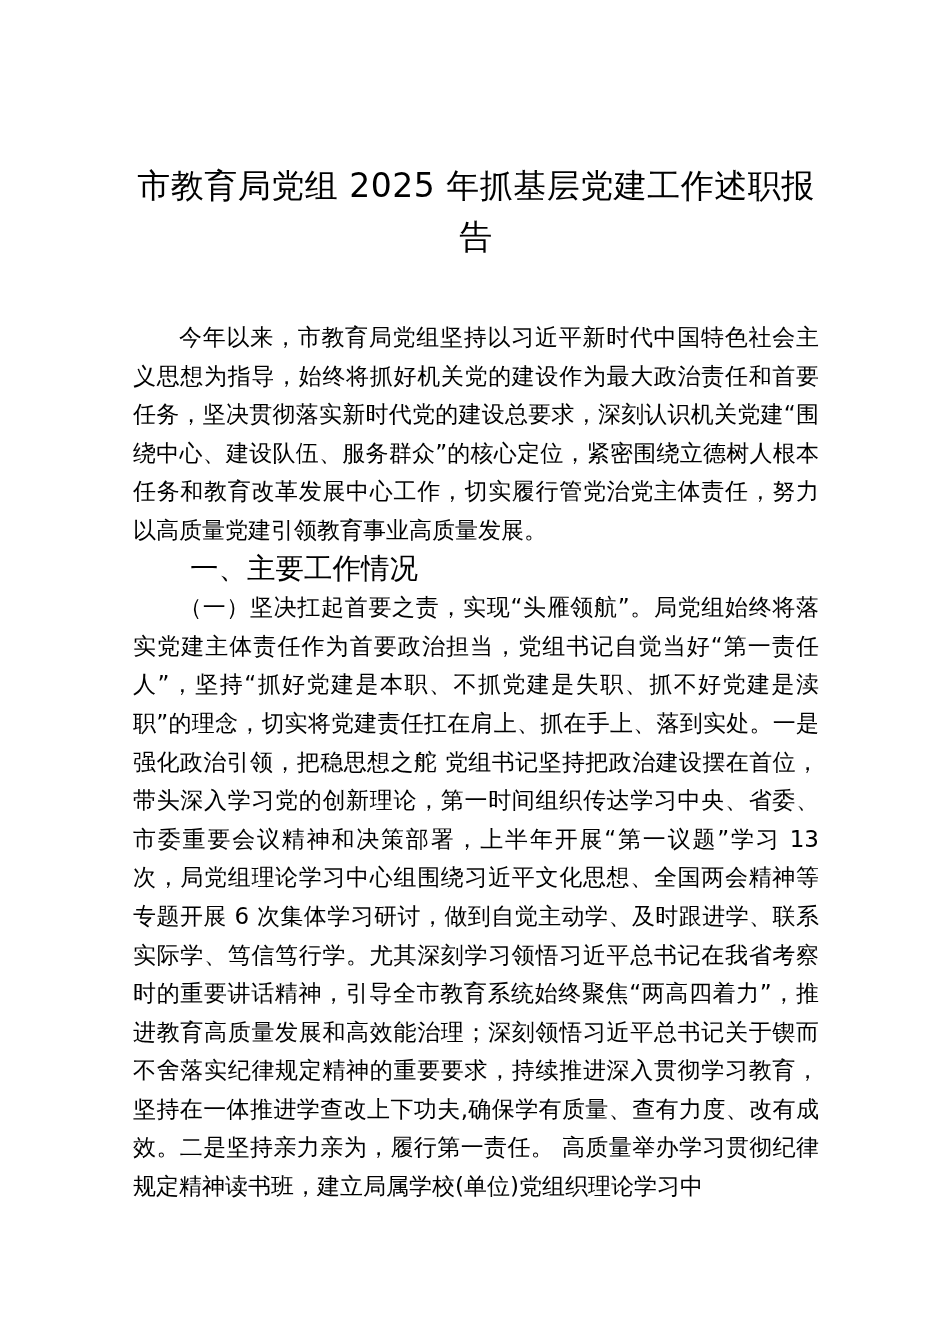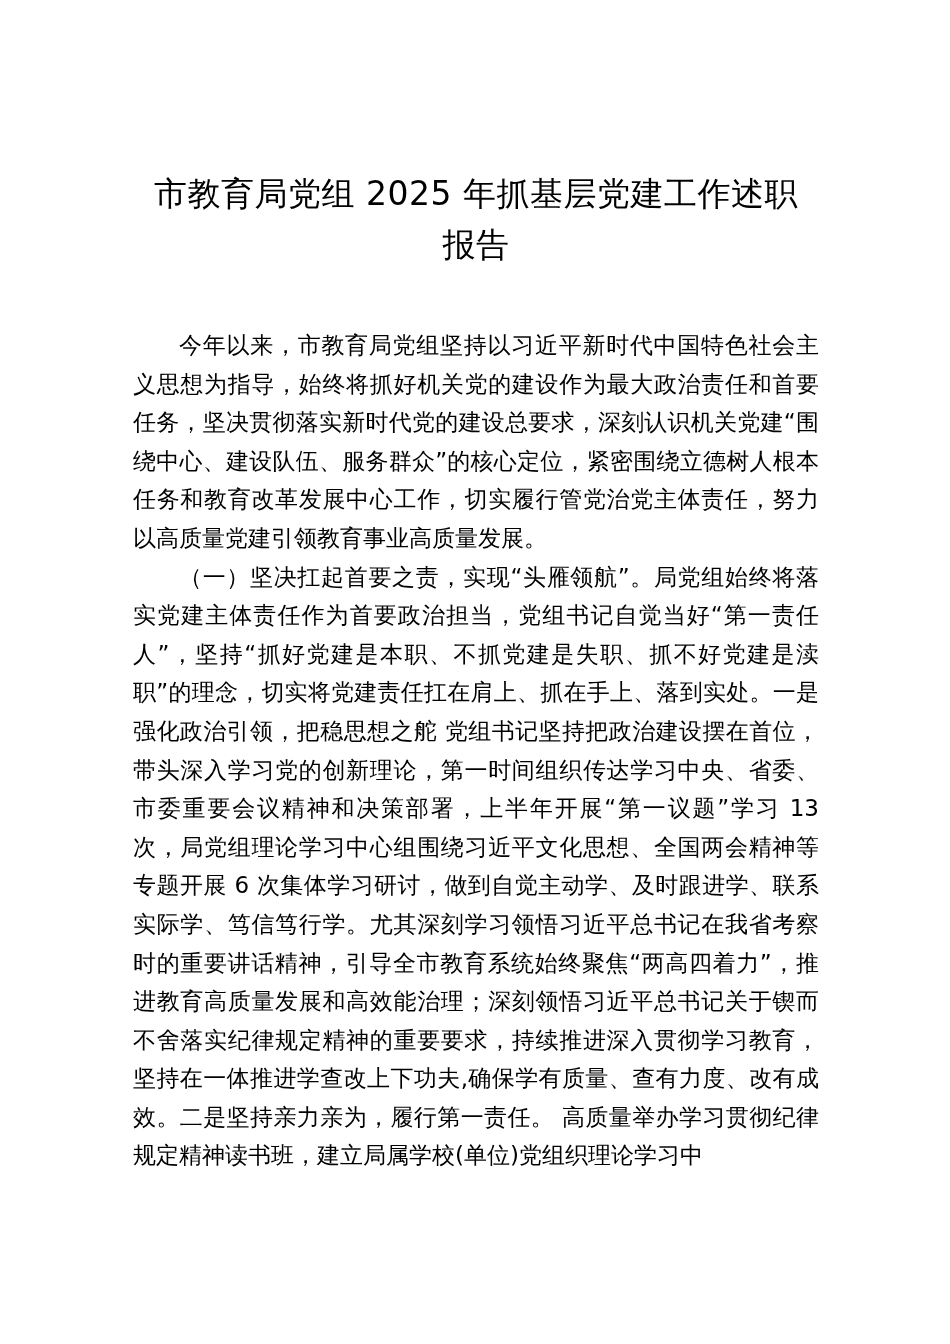--- a/index.html
+++ b/index.html
@@ -33,21 +33,21 @@
   }
 
   
   .doc-title {
     font-family: "DejaVu Sans", "Liberation Sans", sans-serif;
     font-size: 33px;
     line-height: 51px;
     font-weight: 400;
     text-align: center;
     letter-spacing: 0.5px;
-    margin: 8px;
+    margin: 0;
     padding-top: 160px;
     word-break: break-all;
   }
 
   
   .para {
     font-family: "DejaVu Sans", "Liberation Sans", sans-serif;
     font-size: 23px;
     line-height: 38.6px;
     font-weight: 400;
@@ -87,18 +87,19 @@
 <body>
 
 <div class="page">
   <div class="clip">
     <div class="doc-body">
 
       <h1 class="doc-title">市教育局党组 2025 年抓基层党建工作述职报告</h1>
 
       <p class="para first">今年以来，市教育局党组坚持以习近平新时代中国特色社会主义思想为指导，始终将抓好机关党的建设作为最大政治责任和首要任务，坚决贯彻落实新时代党的建设总要求，深刻认识机关党建“围绕中心、建设队伍、服务群众”的核心定位，紧密围绕立德树人根本任务和教育改革发展中心工作，切实履行管党治党主体责任，努力以高质量党建引领教育事业高质量发展。</p>
 
+      <p class="section-head">一、主要工作情况</p>
 
       <p class="para">（一）坚决扛起首要之责，实现“头雁领航”。局党组始终将落实党建主体责任作为首要政治担当，党组书记自觉当好“第一责任人”，坚持“抓好党建是本职、不抓党建是失职、抓不好党建是渎职”的理念，切实将党建责任扛在肩上、抓在手上、落到实处。一是强化政治引领，把稳思想之舵 党组书记坚持把政治建设摆在首位，带头深入学习党的创新理论，第一时间组织传达学习中央、省委、市委重要会议精神和决策部署，上半年开展“第一议题”学习 13 次，局党组理论学习中心组围绕习近平文化思想、全国两会精神等专题开展 6 次集体学习研讨，做到自觉主动学、及时跟进学、联系实际学、笃信笃行学。尤其深刻学习领悟习近平总书记在我省考察时的重要讲话精神，引导全市教育系统始终聚焦“两高四着力”，推进教育高质量发展和高效能治理；深刻领悟习近平总书记关于锲而不舍落实纪律规定精神的重要要求，持续推进深入贯彻学习教育，坚持在一体推进学查改上下功夫,确保学有质量、查有力度、改有成效。二是坚持亲力亲为，履行第一责任。 高质量举办学习贯彻纪律规定精神读书班，建立局属学校(单位)党组织理论学习中</p>
 
     </div>
   </div>
 </div>
 
 </body></html>

